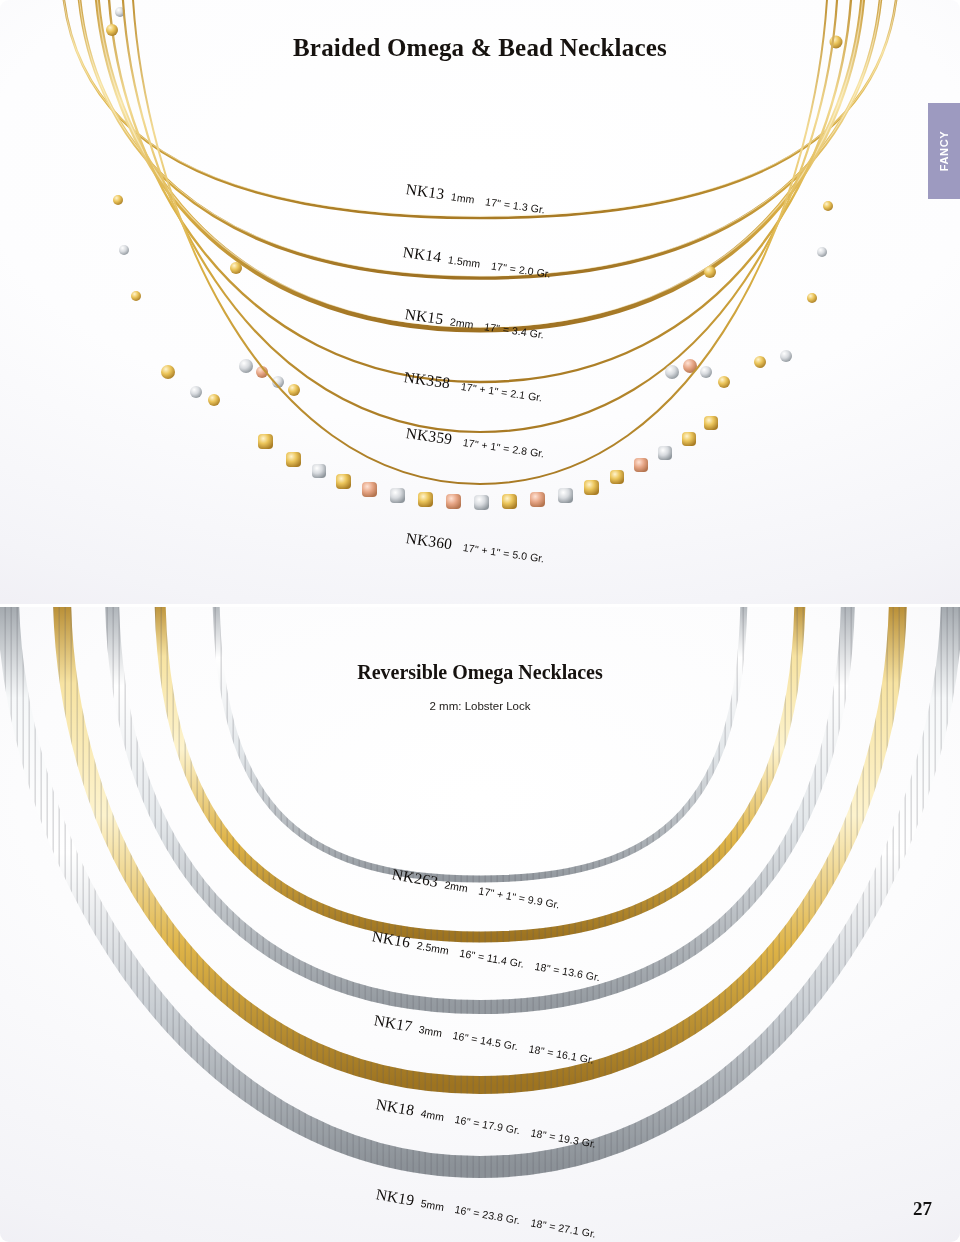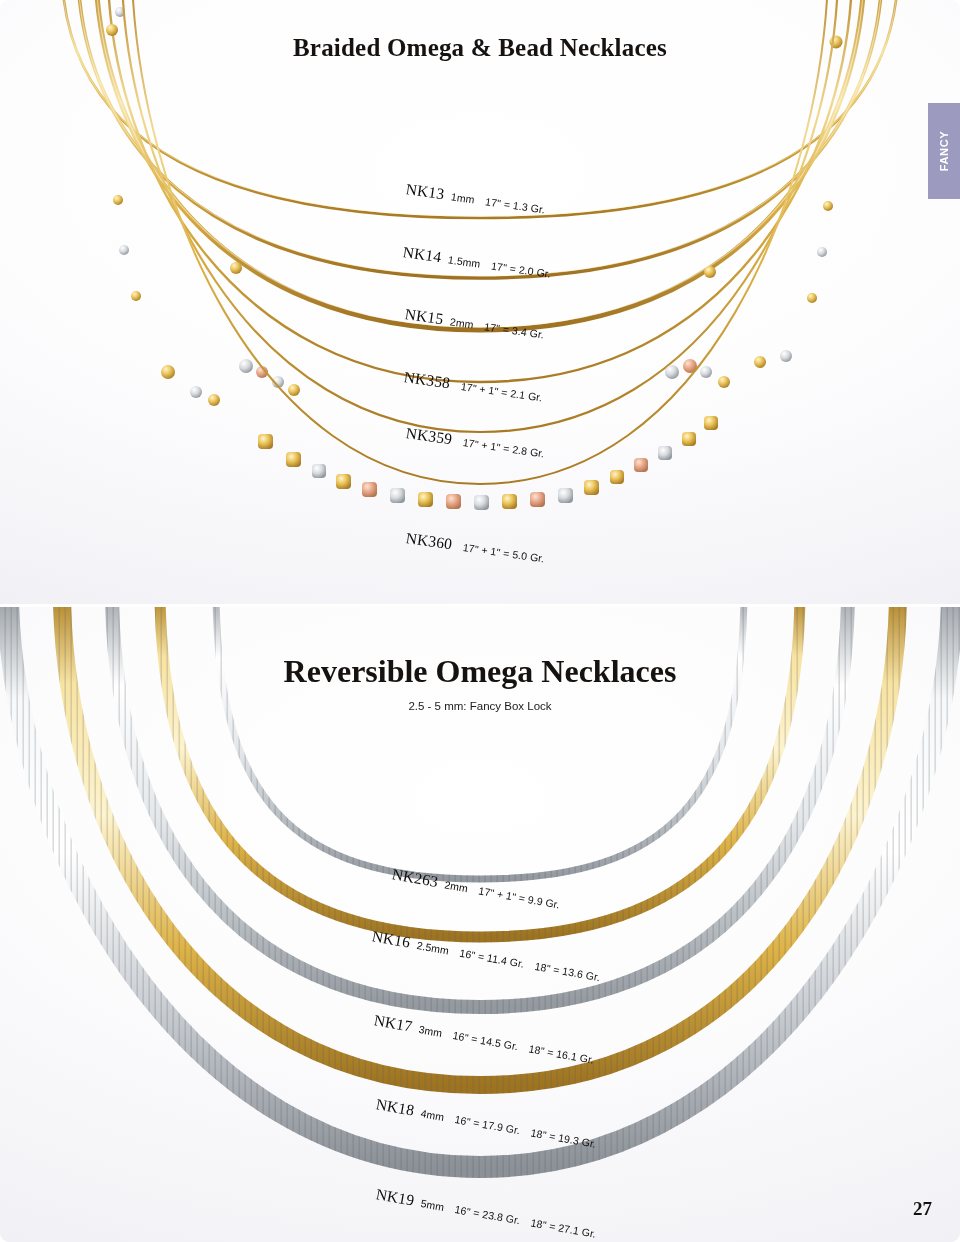--- a/index.html
+++ b/index.html
@@ -41,25 +41,25 @@
     text-align: center;
     font-family: "Liberation Serif", serif;
     font-size: 25px;
     font-weight: bold;
     color: #16120f;
     letter-spacing: 0.2px;
     z-index: 40;
   }
   .title-bottom {
     position: absolute;
-    left: 0; top: 46px;
+    left: 0; top: 54px;
     width: 960px;
     text-align: center;
     font-family: "Liberation Serif", serif;
-    font-size: 32px;
+    font-size: 20px;
     font-weight: bold;
     color: #16120f;
     z-index: 40;
   }
   .subtitle-bottom {
     position: absolute;
     left: 0; top: 92px;
     width: 960px;
     text-align: center;
     font-size: 11.5px;
@@ -318,21 +318,21 @@
 
       <g>
         <path d="M 216,-12 C 218,190 290,272 480,272 C 670,272 742,190 744,-12" fill="none" stroke="url(#omegaSilver2)" stroke-width="7"></path>
         <path d="M 216,-12 C 218,190 290,272 480,272 C 670,272 742,190 744,-12" fill="none" stroke="url(#ribs)" stroke-width="7"></path>
       </g>
     </svg>
 
     <div class="title-bottom">Reversible Omega Necklaces</div>
 
     <div class="subtitle-bottom">
-      <div>2.5 - 5 mm: Fancy Box Lock</div>
+      <div>2 mm:  Lobster Lock</div>
     </div>
 
     <div class="label" style="left:392px; top:258px; transform: rotate(10deg);">
       <span class="code">NK263</span><span class="spec">2mm</span><span class="spec spec2">17" + 1" = 9.9 Gr.</span>
     </div>
 
     <div class="label" style="left:372px; top:320px; transform: rotate(10deg);">
       <span class="code">NK16</span><span class="spec">2.5mm</span><span class="spec spec2">16" = 11.4 Gr.</span><span class="spec spec2">18" = 13.6 Gr.</span>
     </div>
 

